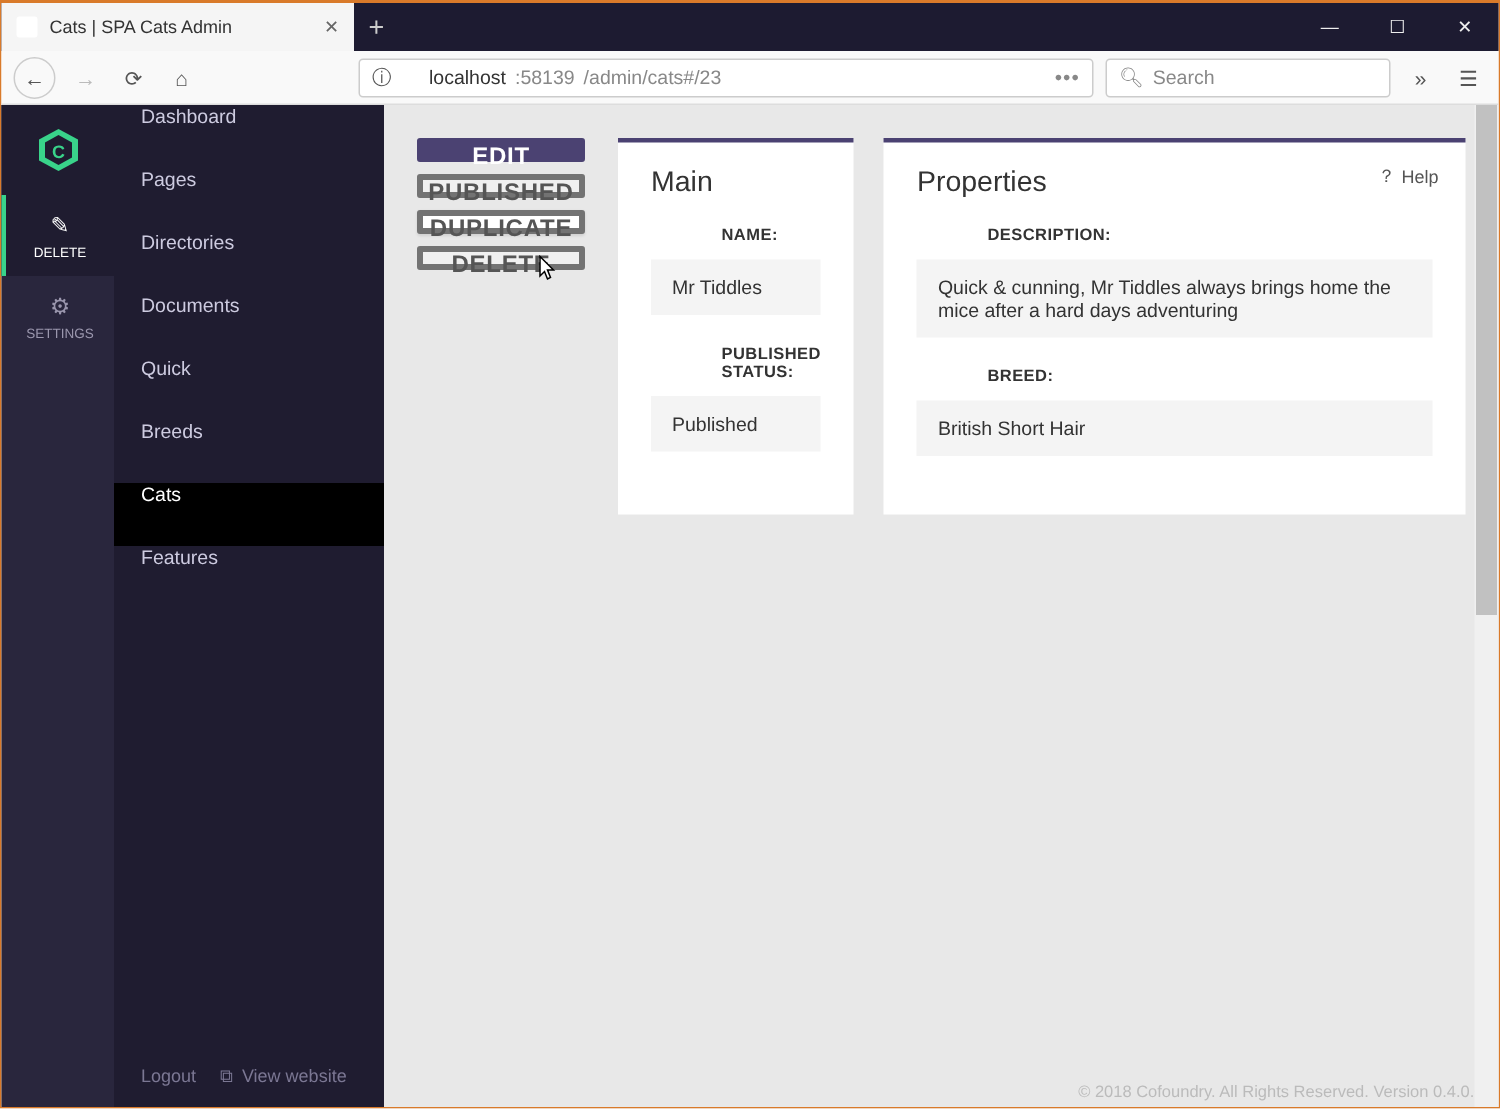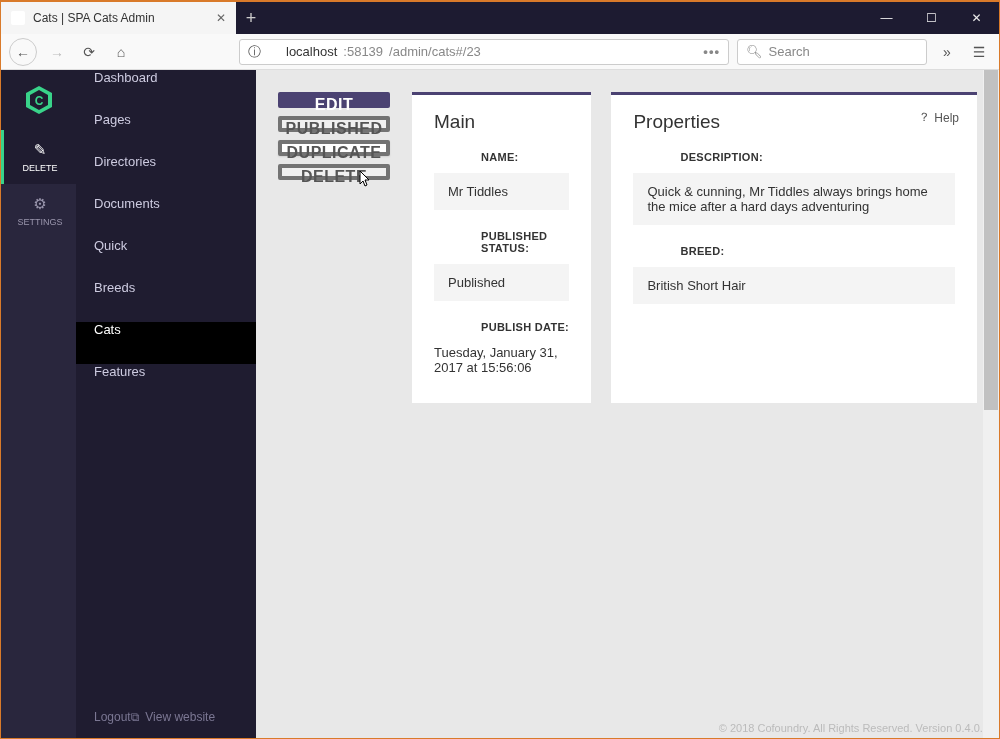--- a/index.html
+++ b/index.html
@@ -32,21 +32,21 @@
   .rail { width: 75px; background: #29263d; display: flex; flex-direction: column; color: #9a96ad; }
   .rail-logo { height: 60px; display: flex; align-items: center; justify-content: center; background: #1f1c30; }
   .logo-hex { width: 32px; height: 32px; }
   .rail-item { height: 54px; display: flex; flex-direction: column; align-items: center; justify-content: center; gap: 4px; font-size: 9px; cursor: pointer; border-left: 3px solid transparent; }
   .rail-item.active { background: #1f1c30; border-left-color: #39d38a; color: #fff; }
   .rail-item .icon { font-size: 15px; }
   
   .sidebar { width: 180px; background: #1f1c30; color: #cdcbe0; display: flex; flex-direction: column; }
   .sidebar-item { height: 42px; display: flex; align-items: flex-start; padding: 0 18px; font-size: 13px; cursor: pointer; }
   .sidebar-item.active { background: #000; color: #fff; }
-  .sidebar-footer { margin-top: auto; display: flex; align-items: center; padding: 14px 18px; font-size: 12px; color: #7b7793; }
+  .sidebar-footer { margin-top: auto; display: flex; align-items: center; padding: 14px 18px; gap: 16px; font-size: 12px; color: #7b7793; }
   .sidebar-footer .view-site { display: flex; align-items: center; gap: 6px; cursor: pointer; }
   
   .main { flex: 1; display: flex; flex-direction: column; background: #e8e8e8; min-width: 0; position: relative; }
   .header { height: 56px; background: #fff; border-bottom: 1px solid #ddd; display: flex; align-items: center; padding: 0 22px; }
   .breadcrumb { font-size: 21px; color: #333; font-weight: 400; }
   
   .content { flex: 1; overflow-y: auto; padding: 22px; display: flex; gap: 22px; align-items: flex-start; position: relative; }
   
   .actions { width: 112px; display: flex; flex-direction: column; gap: 8px; }
   .action-btn { height: 16px; border: 4px solid #737373; background: #f0f0f0; color: #555; font-size: 16px; font-weight: 600; letter-spacing: 0.5px; cursor: pointer; border-radius: 2px; }
@@ -179,24 +179,20 @@
           <div class="panel">
             <div class="panel-title">Main</div>
             <div class="field">
               <div class="field-label">NAME:</div>
               <div class="field-value-box">Mr Tiddles</div>
             </div>
             <div class="field">
               <div class="field-label">PUBLISHED STATUS:</div>
               <div class="field-value-box">Published</div>
             </div>
-            <div class="field" style="margin-bottom:4px;">
-              <div class="field-label">PUBLISH DATE:</div>
-              <div class="field-value-inline">Tuesday, January 31, 2017 at 15:56:06</div>
-            </div>
           </div>
 
           <div class="panel">
             <div class="panel-title">Properties</div>
             <div class="help-link">
               <span>？</span>
               <span>Help</span>
             </div>
             <div class="field">
               <div class="field-label">DESCRIPTION:</div>

